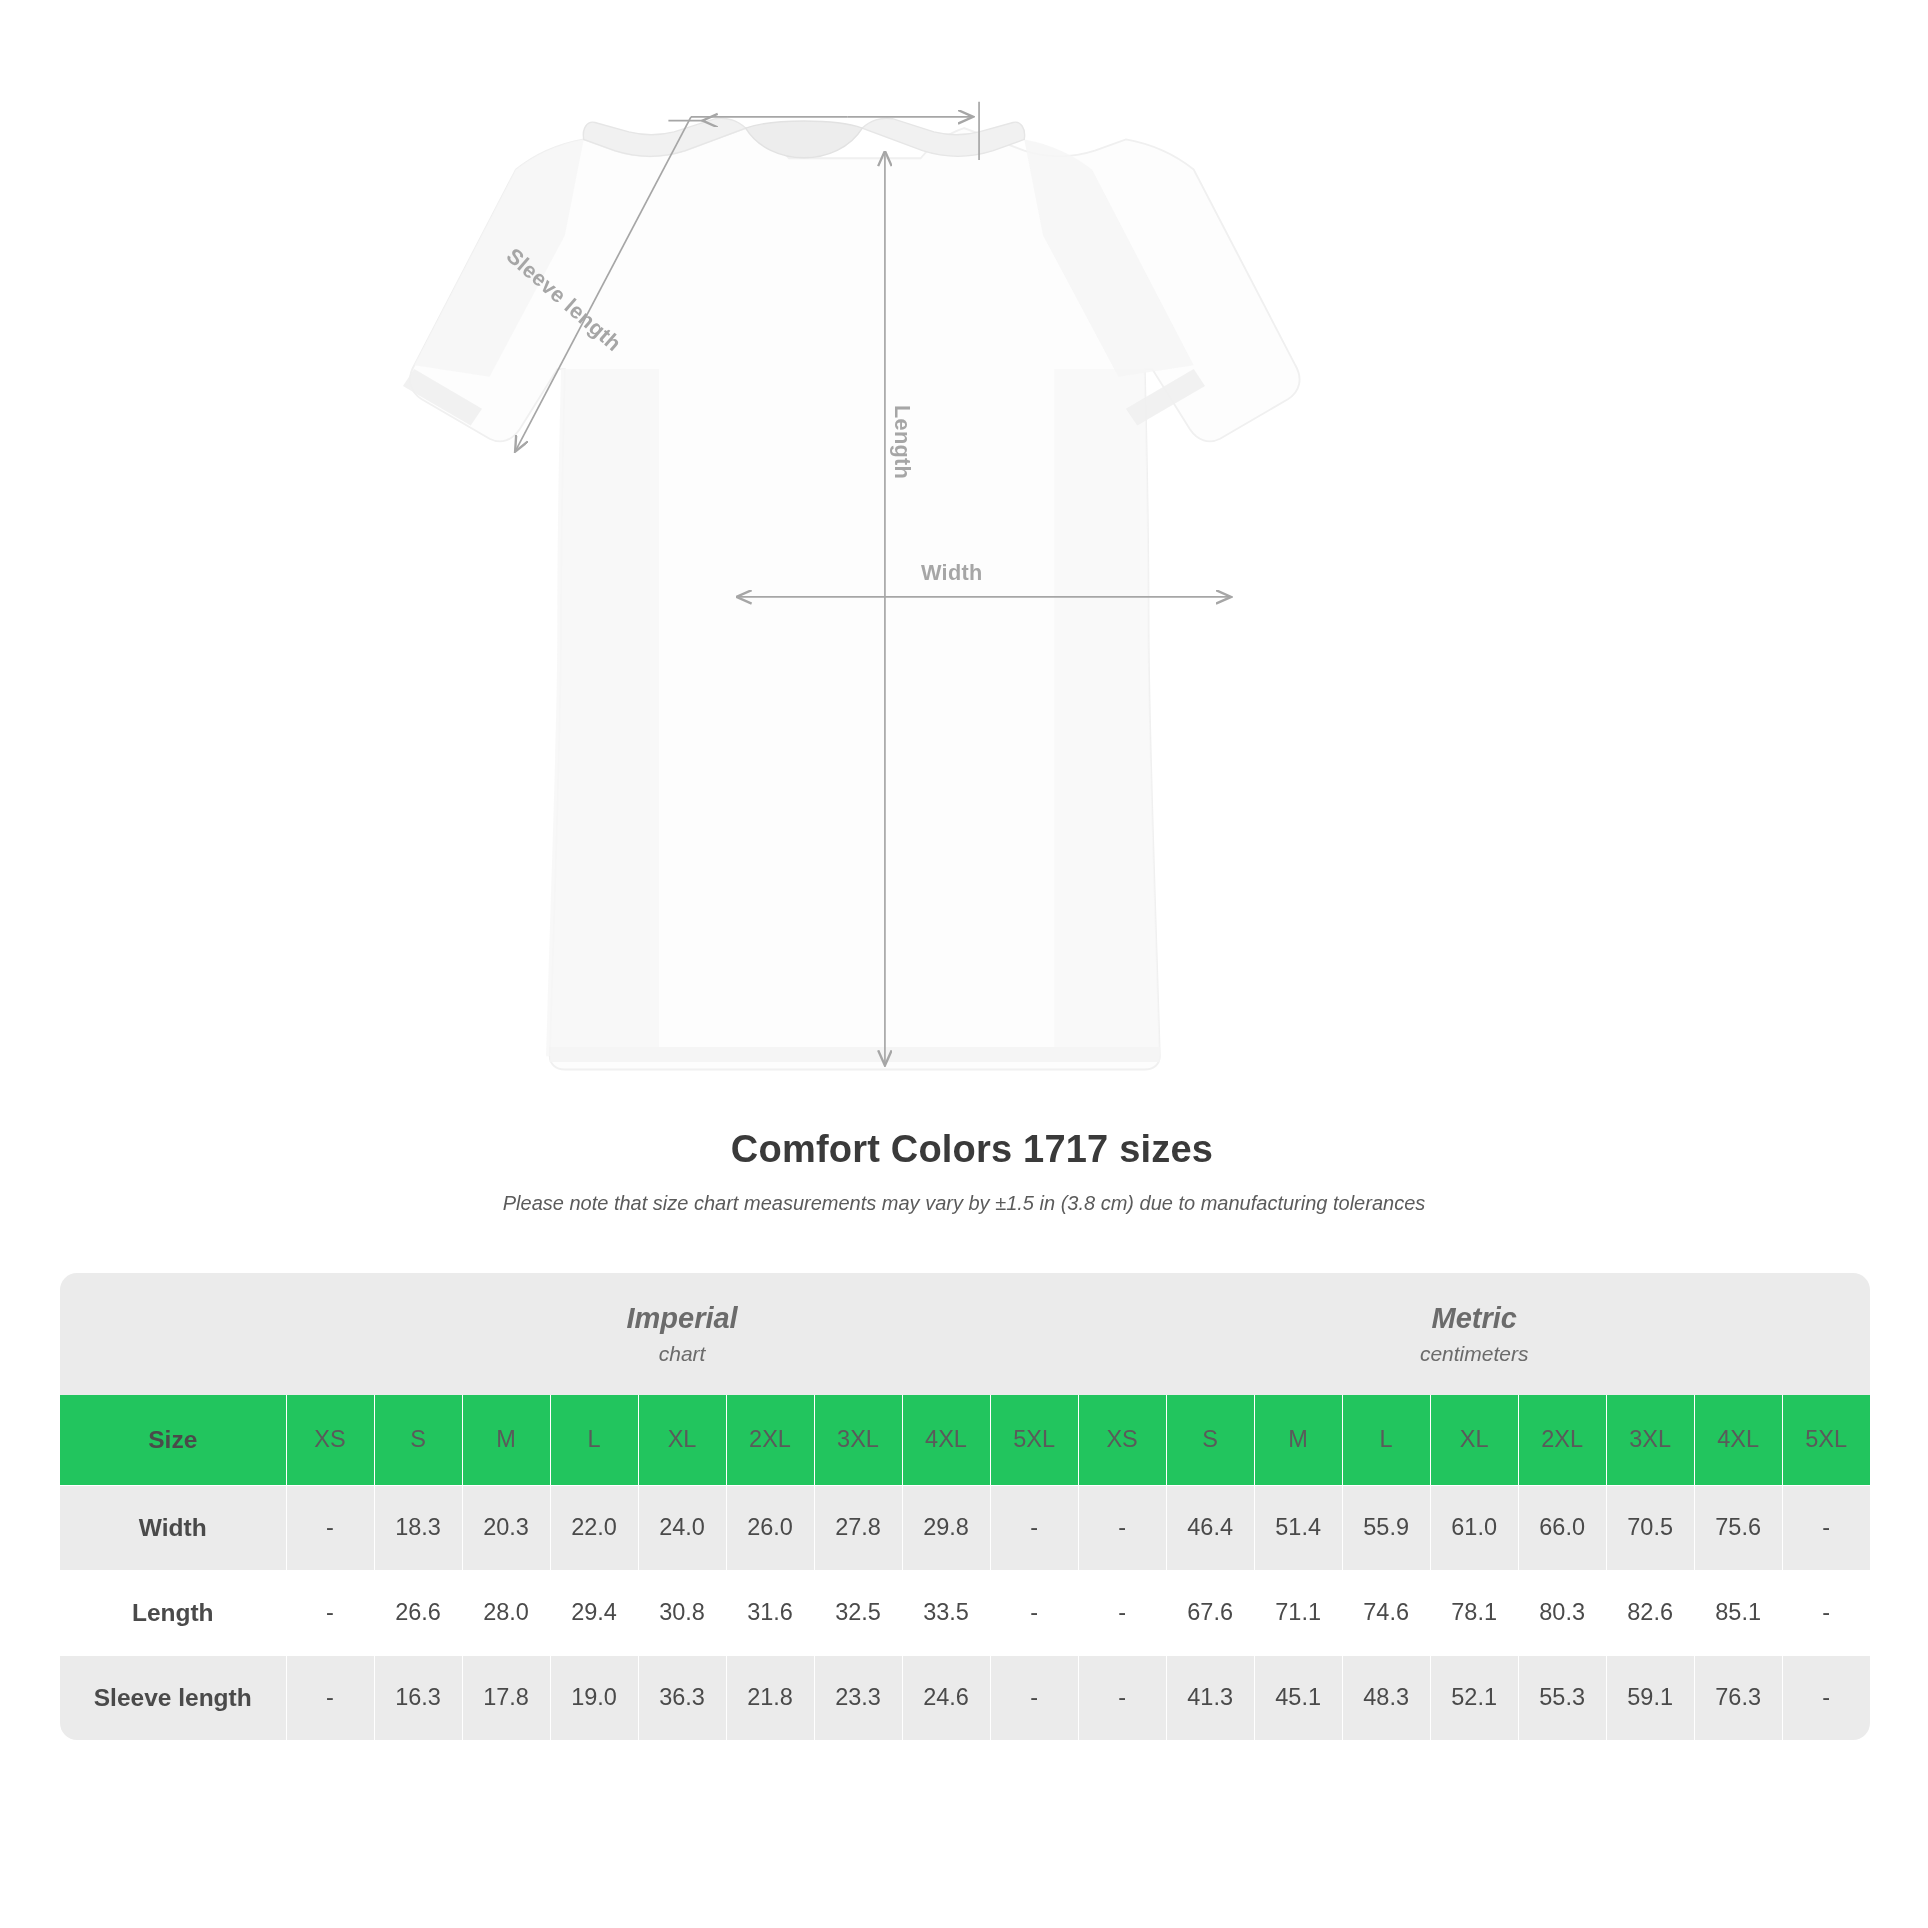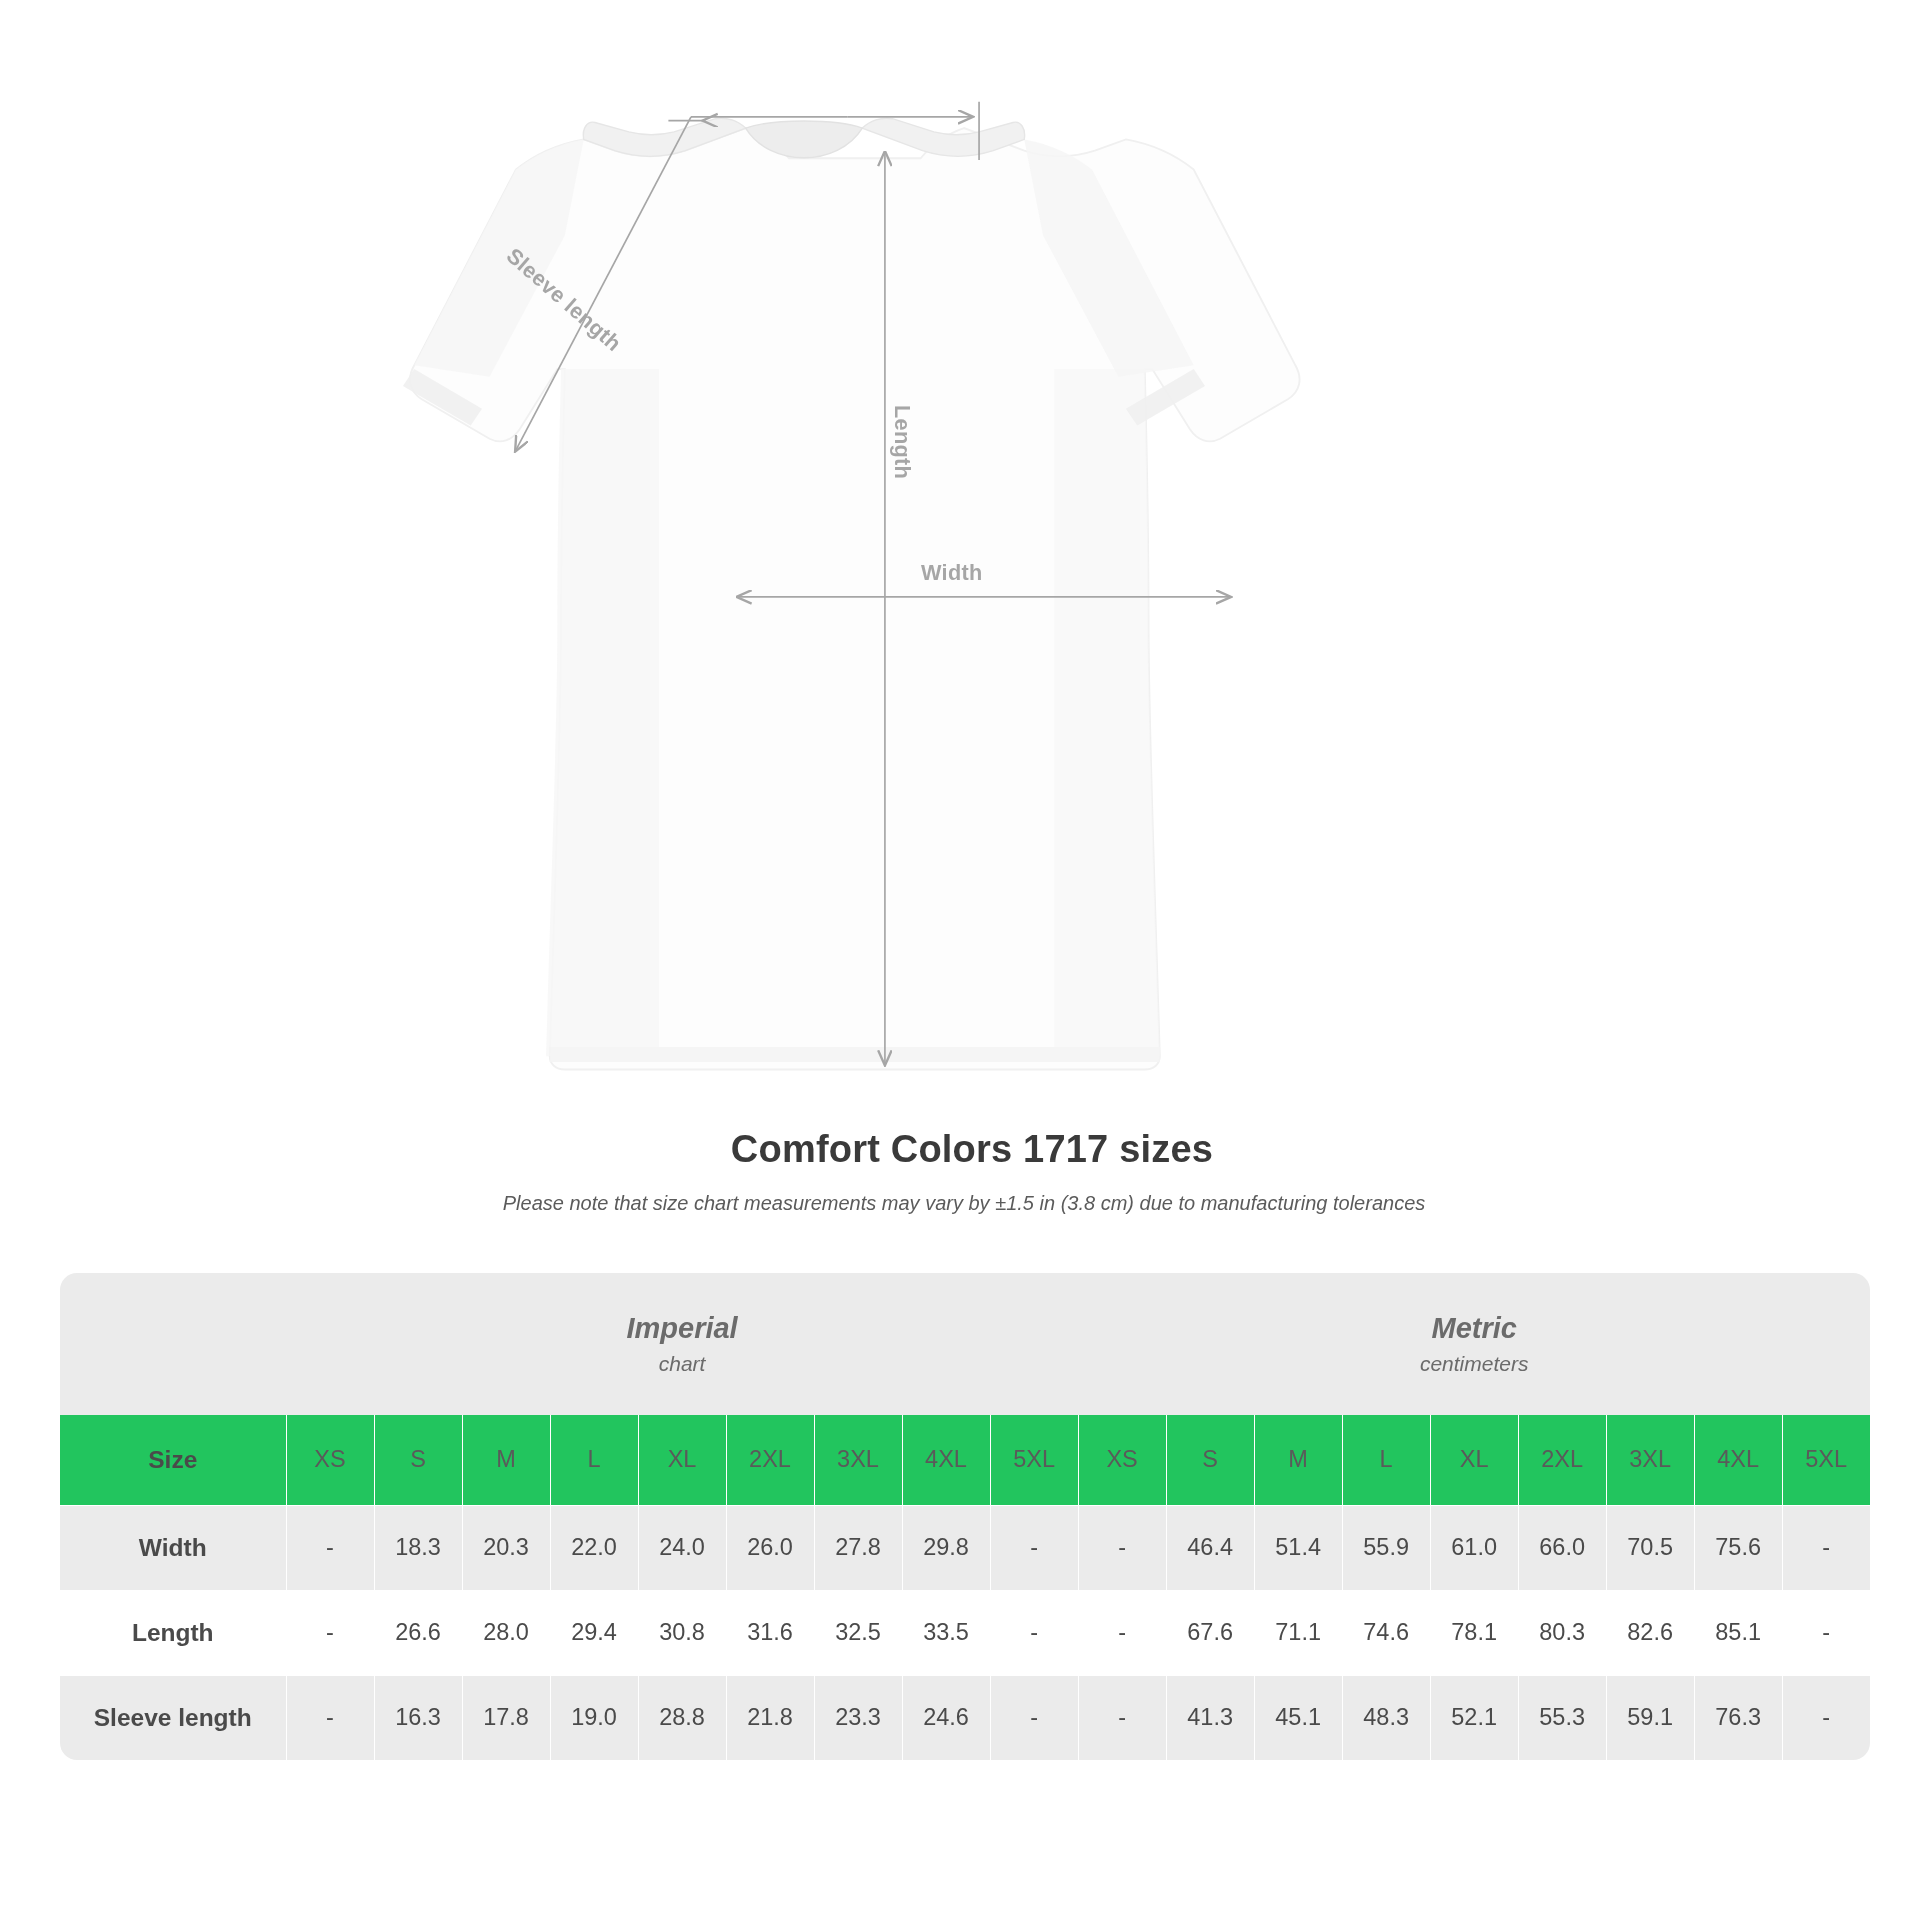--- a/index.html
+++ b/index.html
@@ -76,21 +76,21 @@
   }
   table.size-table {
     border-collapse: collapse;
     width: 1808px;
     table-layout: fixed;
   }
   table.size-table tr.unit-row td {
     background: #ebebeb;
     text-align: center;
     padding: 0;
-    height: 142px;
+    height: 122px;
     vertical-align: middle;
     border: none;
   }
   .unit-corner-left { border-top-left-radius: 17px; }
   .unit-corner-right { border-top-right-radius: 17px; margin-top: 44px; }
   .unit-name {
     font-size: 29px;
     font-weight: bold;
     font-style: italic;
     color: #6b6b6b;
@@ -307,21 +307,21 @@
           <td class="cell">85.1</td>
           <td class="cell">-</td>
         </tr>
 
         <tr class="shade">
           <td class="cell rowlabel br-bl">Sleeve length</td>
           <td class="cell">-</td>
           <td class="cell">16.3</td>
           <td class="cell">17.8</td>
           <td class="cell">19.0</td>
-          <td class="cell">28.8</td>
+          <td class="cell">36.3</td>
           <td class="cell">21.8</td>
           <td class="cell">23.3</td>
           <td class="cell">24.6</td>
           <td class="cell">-</td>
           <td class="cell">-</td>
           <td class="cell">41.3</td>
           <td class="cell">45.1</td>
           <td class="cell">48.3</td>
           <td class="cell">52.1</td>
           <td class="cell">55.3</td>

